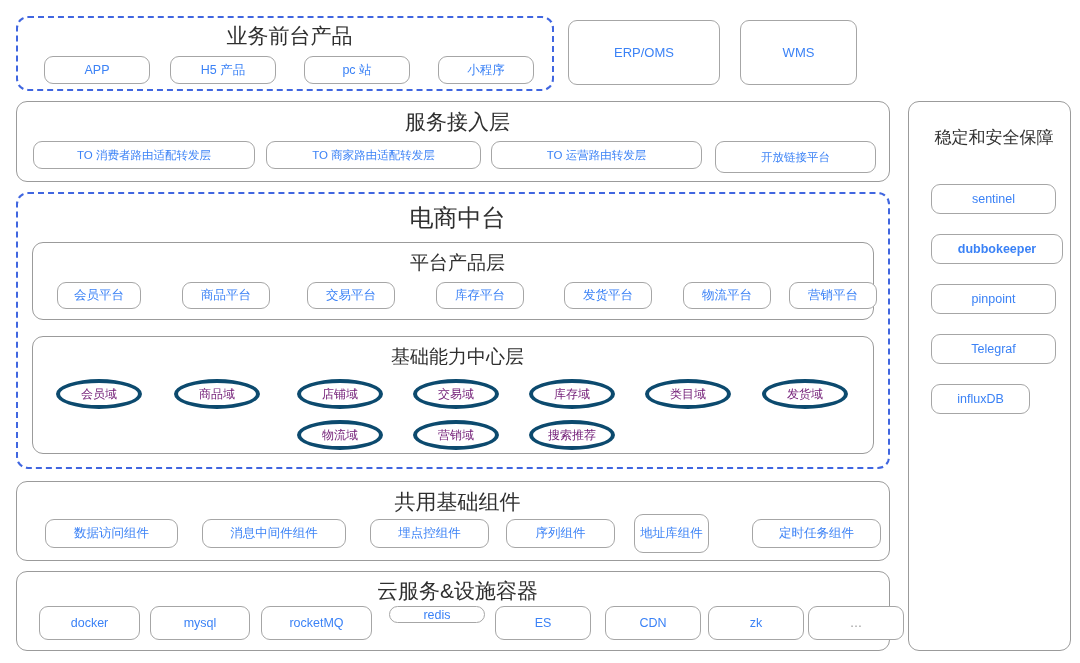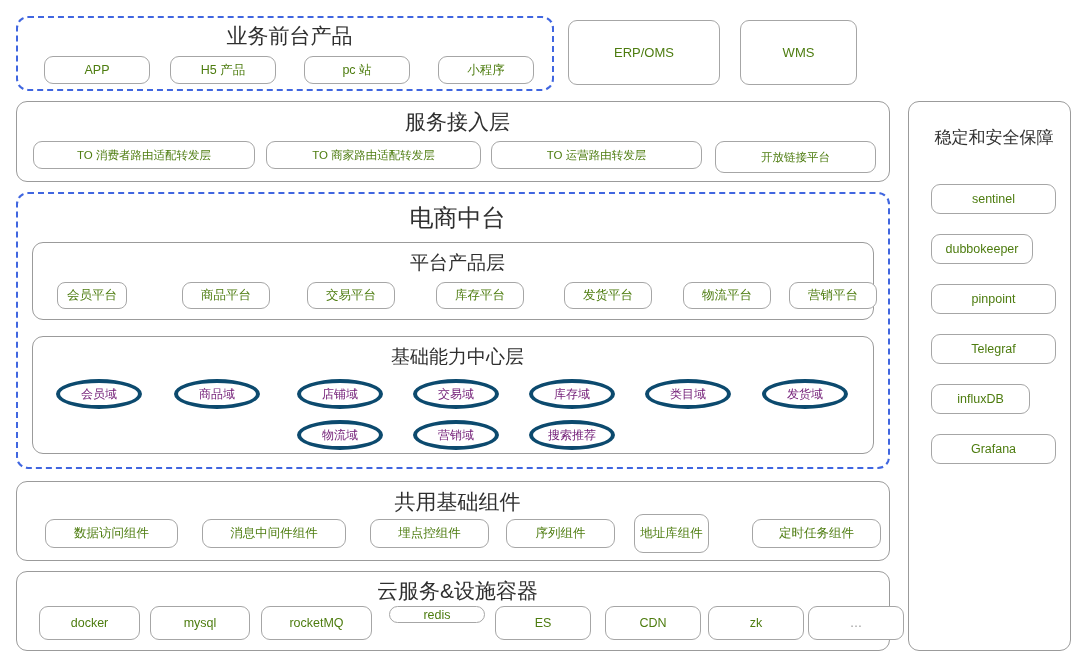--- a/index.html
+++ b/index.html
@@ -25,21 +25,21 @@
   .box {
     position: absolute;
     box-sizing: border-box;
     background: #ffffff;
     border: 1px solid #a6a6a6;
     border-radius: 9px;
     display: flex;
     align-items: center;
     justify-content: center;
     text-align: center;
-    color: #4d7c0f;
+    color: #3b82f6;
   }
   .panel {
     position: absolute;
     box-sizing: border-box;
     background: #ffffff;
     border: 1px solid #9b9b9b;
     border-radius: 11px;
   }
   .dashed {
     position: absolute;
@@ -103,21 +103,21 @@
     <div class="box lbl-cn-s" style="left:249px; top:39px; width:215px; height:28px;">TO 商家路由适配转发层</div>
     <div class="box lbl-cn-s" style="left:474px; top:39px; width:211px; height:28px;">TO  运营路由转发层</div>
     <div class="box lbl-cn-s" style="left:698px; top:39px; width:161px; height:32px;">开放链接平台</div>
   </div>
 
   <div class="dashed" style="left:16px; top:192px; width:874px; height:277px;">
     <div class="title t-big" style="top:8px; font-size:24px;">电商中台</div>
 
     <div class="panel" style="left:14px; top:48px; width:842px; height:78px;">
       <div class="title t-mid" style="top:7px; font-size:19px;">平台产品层</div>
-      <div class="box lbl-cn" style="left:24px; top:39px; width:70px; height:27px;border-radius:8px;">会员平台</div>
+      <div class="box lbl-cn" style="left:24px; top:39px; width:84px; height:27px;">会员平台</div>
       <div class="box lbl-cn" style="left:149px; top:39px; width:88px; height:27px;">商品平台</div>
       <div class="box lbl-cn" style="left:274px; top:39px; width:88px; height:27px;">交易平台</div>
       <div class="box lbl-cn" style="left:403px; top:39px; width:88px; height:27px;">库存平台</div>
       <div class="box lbl-cn" style="left:531px; top:39px; width:88px; height:27px;">发货平台</div>
       <div class="box lbl-cn" style="left:650px; top:39px; width:88px; height:27px;">物流平台</div>
       <div class="box lbl-cn" style="left:756px; top:39px; width:88px; height:27px;">营销平台</div>
     </div>
 
     <div class="panel" style="left:14px; top:142px; width:842px; height:118px;">
       <div class="title t-mid" style="top:7px; font-size:19px;">基础能力中心层</div>
@@ -154,20 +154,19 @@
     <div class="box lbl-en-s" style="left:372px; top:34px; width:96px; height:17px;">redis</div>
     <div class="box lbl-en-s" style="left:478px; top:34px; width:96px; height:34px;">ES</div>
     <div class="box lbl-en-s" style="left:588px; top:34px; width:96px; height:34px;">CDN</div>
     <div class="box lbl-en-s" style="left:691px; top:34px; width:96px; height:34px;">zk</div>
     <div class="box lbl-en-s" style="left:791px; top:34px; width:96px; height:34px; color:#9a9a9a;">…</div>
   </div>
 
   <div class="panel" style="left:908px; top:101px; width:163px; height:550px;">
     <div class="title t-mid" style="top:24px; font-size:17px;">稳定和安全保障</div>
     <div class="box lbl-en-s" style="left:22px; top:82px; width:125px; height:30px;">sentinel</div>
-    <div class="box lbl-en-s" style="left:22px; top:132px; width:102px; height:30px;">dubbokeeper</div>
+    <div class="box lbl-en-s" style="left:22px; top:132px; width:132px; height:30px;font-weight:bold;">dubbokeeper</div>
     <div class="box lbl-en-s" style="left:22px; top:182px; width:125px; height:30px;">pinpoint</div>
     <div class="box lbl-en-s" style="left:22px; top:232px; width:125px; height:30px;">Telegraf</div>
     <div class="box lbl-en-s" style="left:22px; top:282px; width:99px; height:30px;">influxDB</div>
-    <div class="box lbl-en-s" style="left:22px; top:332px; width:125px; height:30px;">Grafana</div>
   </div>
 
 </div>
 
 </body></html>

